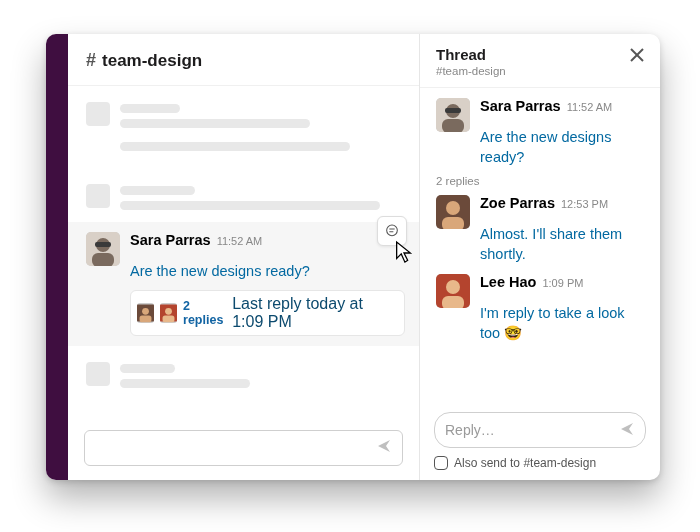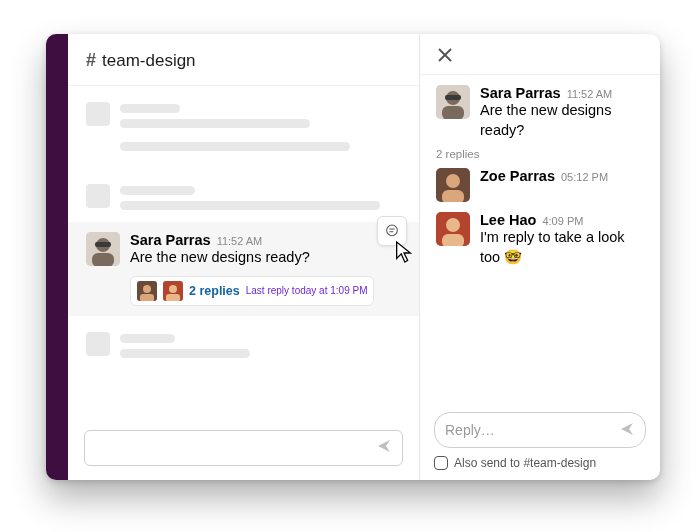--- a/index.html
+++ b/index.html
@@ -46,21 +46,21 @@
     gap: 6px;
     border-bottom: 1px solid #f0f0f0;
   }
   .hash {
     font-size: 18px;
     font-weight: 600;
     color: #555;
   }
   .channel-name {
     font-size: 17px;
-    font-weight: 400;
+    font-weight: 700;
     color: #1d1c1d;
   }
   .messages {
     flex: 1;
     overflow: hidden;
     padding-top: 10px;
   }
   .skeleton-msg {
     display: flex;
     gap: 10px;
@@ -92,40 +92,40 @@
     overflow: hidden;
     display: flex;
     align-items: center;
     justify-content: center;
   }
   .avatar svg { width: 100%; height: 100%; }
   .msg-body { flex: 1; }
   .msg-meta { display: flex; align-items: baseline; gap: 6px; }
   .msg-author { font-weight: 800; font-size: 14.5px; color: #000000; }
   .msg-time { font-size: 11px; color: #888; }
-  .msg-text { font-size: 14.5px; color: #000000; margin-top: 0; line-height: 1.35; }
+  .msg-text { font-size: 14.5px; color: #0369a1; margin-top: 14px; line-height: 1.35; }
   .thread-summary {
     display: flex;
     align-items: center;
     gap: 6px;
     margin-top: 8px;
     padding: 4px 6px;
     border: 1px solid #e6e6e6;
     border-radius: 6px;
     background: #fff;
     width: fit-content;
     max-width: 100%;
   }
   .mini-avatar {
     width: 20px; height: 20px; border-radius: 3px; background: #ccc; overflow: hidden;
     display:flex; align-items:center; justify-content:center;
   }
   .mini-avatar svg{width:100%;height:100%;}
   .reply-count { color: #1264A3; font-weight: 700; font-size: 12.5px; }
-  .last-reply { color: #6d28d9; font-size: 10px; }
+  .last-reply { color: #0c4a6e; font-size: 16px; }
   .hover-action {
     position: absolute;
     right: 12px;
     top: -6px;
     width: 30px; height: 30px;
     background: #fff;
     border: 1px solid #ddd;
     border-radius: 6px;
     display: flex;
     align-items: center;
@@ -289,20 +289,24 @@
       <span class="send-icon">
         <svg viewBox="0 0 24 24">
             <path d="M3 12 L21 3 L15 12 L21 21 Z"></path>
           </svg>
       </span>
     </div>
   </div>
 
   <div class="thread-panel">
     <div class="thread-header">
+      <div>
+        <div class="thread-title">Thread</div>
+        <div class="thread-sub">#team-design</div>
+      </div>
       <div class="close-btn">
         <svg viewBox="0 0 18 18">
             <line x1="3" y1="3" x2="15" y2="15"></line>
             <line x1="15" y1="3" x2="3" y2="15"></line>
           </svg>
       </div>
     </div>
 
     <div class="thread-body">
       <div class="tmsg">
@@ -329,37 +333,38 @@
         <div class="avatar">
           <svg viewBox="0 0 34 34">
               <rect width="34" height="34" fill="#6b4a3a"></rect>
               <circle cx="17" cy="13" r="7" fill="#d9a77a"></circle>
               <rect x="6" y="22" width="22" height="14" rx="6" fill="#d9a77a"></rect>
             </svg>
         </div>
         <div class="msg-body">
           <div class="msg-meta">
             <span class="msg-author">Zoe Parras</span>
-            <span class="msg-time">05:12 PM</span>
-          </div>
+            <span class="msg-time">12:53 PM</span>
+          </div>
+          <div class="msg-text">Almost. I'll share them shortly.</div>
         </div>
       </div>
 
       <div class="tmsg">
         <div class="avatar">
           <svg viewBox="0 0 34 34">
               <rect width="34" height="34" fill="#b4442e"></rect>
               <circle cx="17" cy="13" r="7" fill="#e8b88a"></circle>
               <rect x="6" y="22" width="22" height="14" rx="6" fill="#e8b88a"></rect>
             </svg>
         </div>
         <div class="msg-body">
           <div class="msg-meta">
             <span class="msg-author">Lee Hao</span>
-            <span class="msg-time">4:09 PM</span>
+            <span class="msg-time">1:09 PM</span>
           </div>
           <div class="msg-text">I'm reply to take a look too 🤓</div>
         </div>
       </div>
     </div>
 
     <div class="compose2">
       <span>Reply…</span>
       <span class="send-icon">
         <svg viewBox="0 0 24 24">

